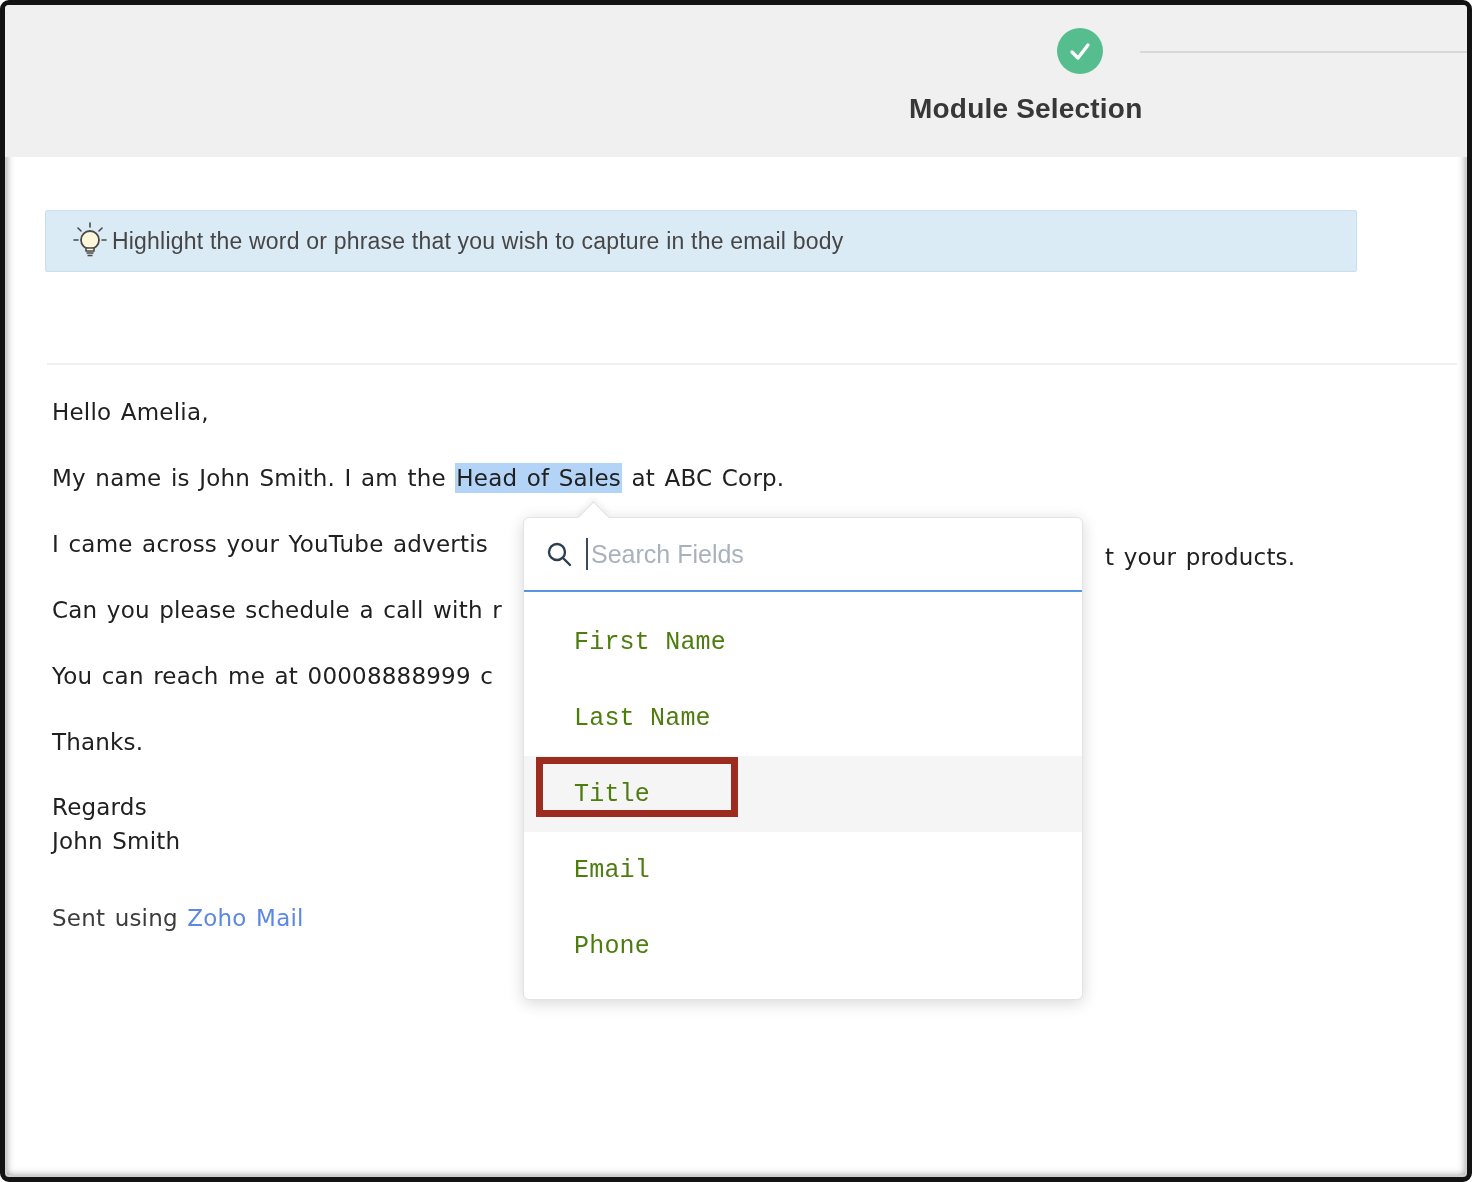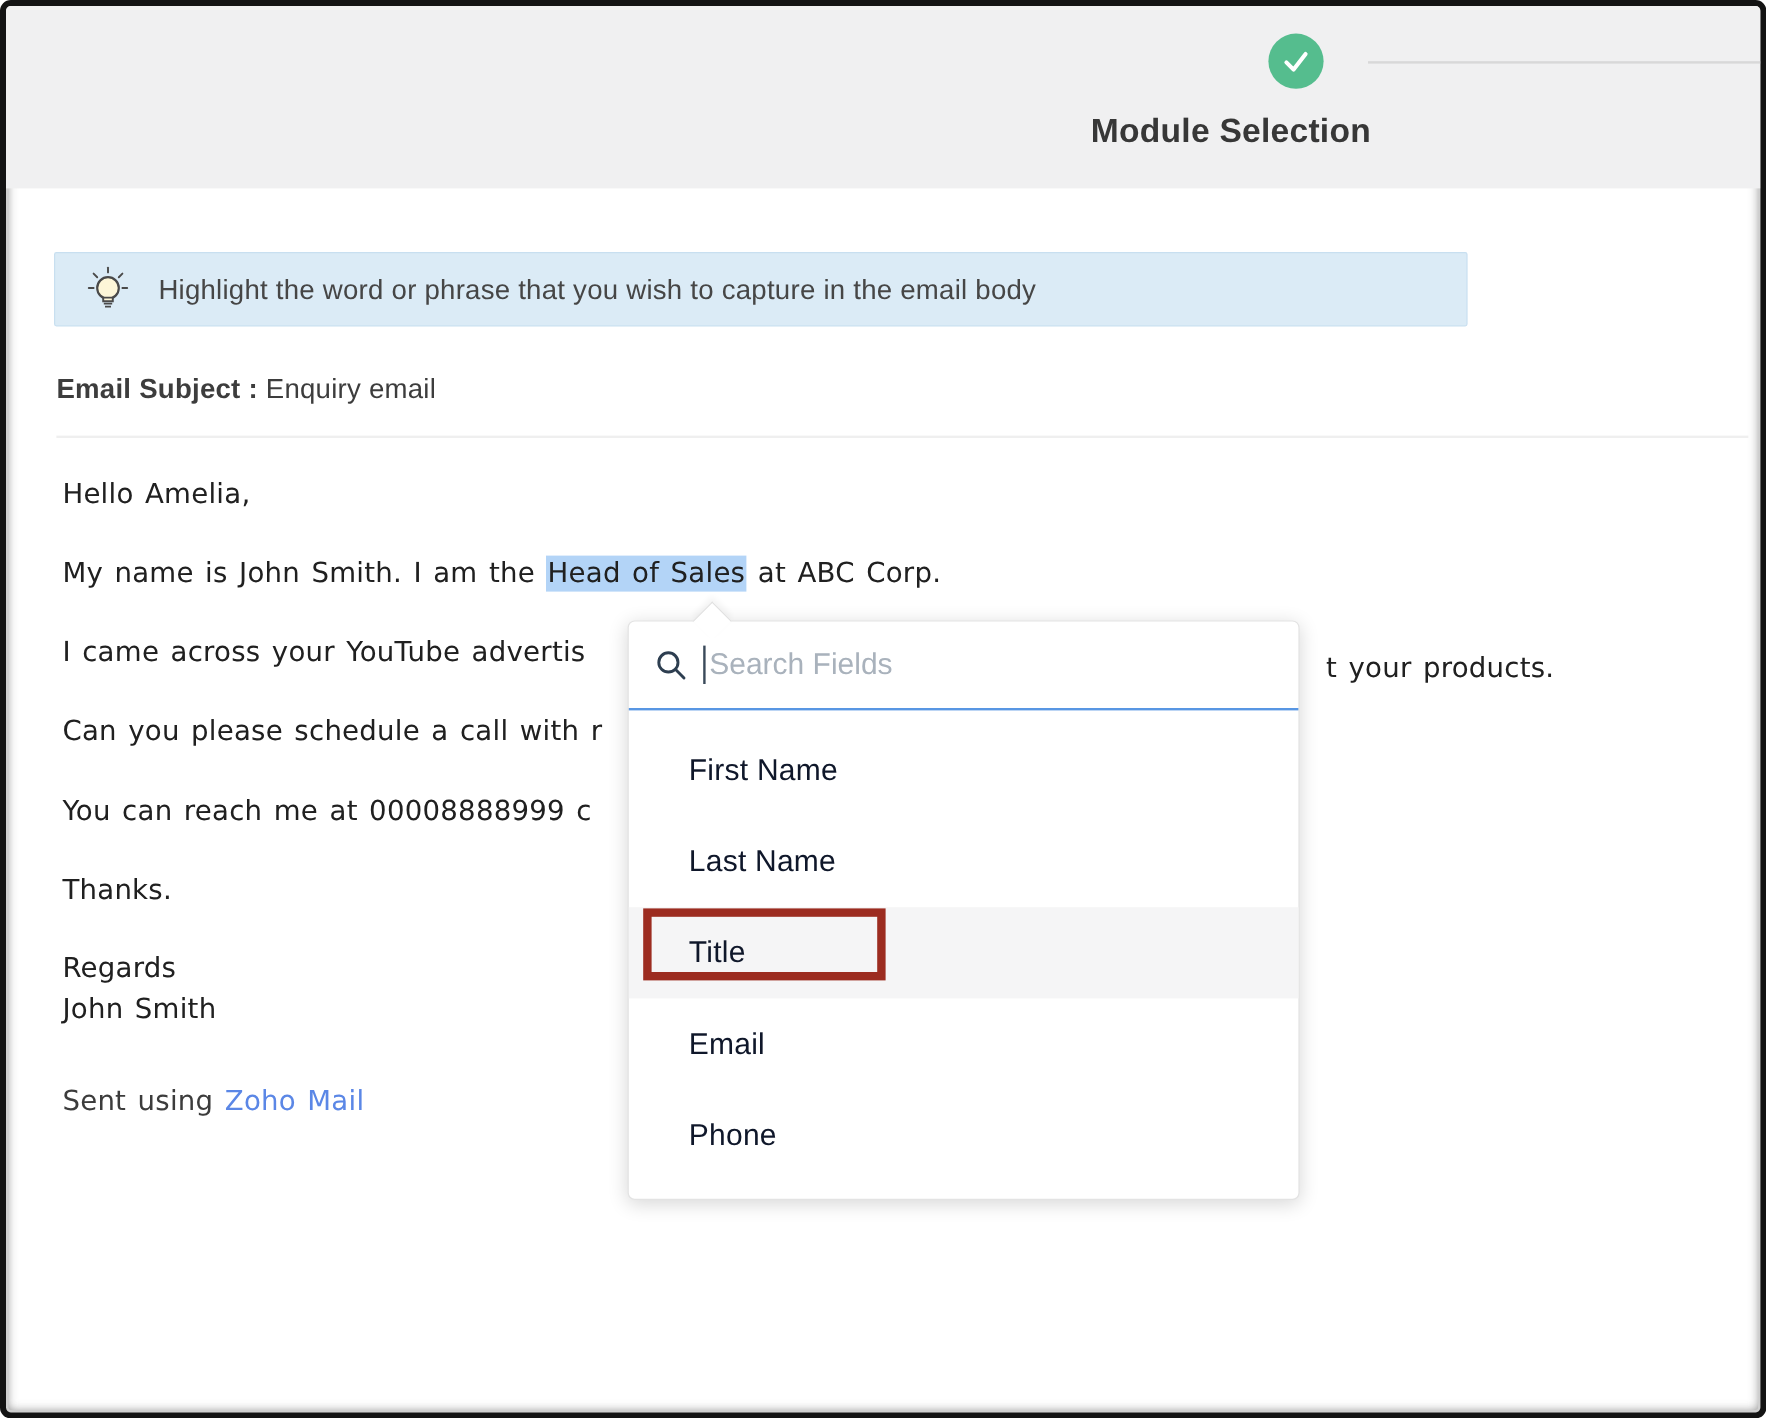--- a/index.html
+++ b/index.html
@@ -19,23 +19,23 @@
     background:#55bd8e; display:flex; align-items:center; justify-content:center;
   }
   .progress-line { position:absolute; top:46px; left:1135px; right:0; height:2px; background:#d8d8d8; }
   .step-label {
     position:absolute; top:88px; left:904px; width:300px; 
     font-size:28px; font-weight:600; color:#373737; letter-spacing:.2px;
   }
 
   
   .banner {
-    position:absolute; left:40px; top:205px; width:1178px; height:62px;
+    position:absolute; left:40px; top:205px; width:1312px; height:62px;
     background:#dbebf6; border:1px solid #c8dff0; border-radius:2px;
-    display:flex; align-items:center; padding-left:26px; gap:24px;
+    display:flex; align-items:center; padding-left:26px; gap:4px;
   }
   .banner-text { font-size:23px; color:#464646; letter-spacing:.2px; }
 
   
   .subject-row { position:absolute; left:42px; top:306px; font-size:23px; color:#3d3d3d; letter-spacing:.2px; }
   .subject-label { font-weight:700; }
   .subject-divider { position:absolute; left:42px; top:358px; width:1410px; height:2px; background:#efefef; }
 
   
   .email-body { position:absolute; inset:0; font-family:"DejaVu Sans", sans-serif; font-size:23px; color:#202020; }
@@ -57,21 +57,21 @@
     box-shadow:-3px -3px 5px rgba(0,0,0,.05);
   }
   .search-row { position:relative; height:74px; display:flex; align-items:center; padding:0 22px; border-bottom:2px solid #5896e3; }
   .search-cursor { width:2px; height:32px; background:#3a4a5a; margin-left:13px; }
   .search-input {
     flex:1; border:none; outline:none; font-size:25px; color:#333; margin-left:3px;
     font-family:"Liberation Sans", sans-serif; background:transparent;
   }
   .search-input::placeholder { color:#a9b2bc; opacity:1; }
   .items { position:absolute; top:76px; left:0; right:0; bottom:0; padding-top:10px; }
-  .item { height:76px; display:flex; align-items:center; padding-left:50px; font-size:25px; color:#0f172a; cursor:pointer; letter-spacing:.2px; }
+  .item { height:76px; display:flex; align-items:center; padding-left:50px; font-size:25px; color:#4d7c0f; cursor:pointer; letter-spacing:.2px;font-family:Liberation Mono, monospace; }
   .item.active { background:#f5f5f6; }
   .annotation-box {
     position:absolute; left:12px; top:239px; width:202px; height:60px;
     border:7px solid #9c2c20; z-index:5; pointer-events:none;
   }
 </style>
 </head>
 <body>
 
 <div class="screen">
@@ -96,24 +96,20 @@
         <line x1="34" y1="19" x2="30" y2="19"></line>
       </g>
       <circle cx="18" cy="19" r="9" fill="#fdf6d8" stroke="#4a4a4a" stroke-width="1.8"></circle>
       <path d="M14 27 h8 v3 h-8 z" fill="#fdf6d8" stroke="#4a4a4a" stroke-width="1.6"></path>
       <line x1="14.5" y1="32" x2="21.5" y2="32" stroke="#4a4a4a" stroke-width="1.6"></line>
       <line x1="15.5" y1="34.5" x2="20.5" y2="34.5" stroke="#4a4a4a" stroke-width="1.6"></line>
     </svg>
     <span class="banner-text">Highlight the word or phrase that you wish to capture in the email body</span>
   </div>
 
-  <div class="subject-row">
-    <span class="subject-label">Email Subject :</span>
-    <span>Enquiry email</span>
-  </div>
   <div class="subject-divider"></div>
 
   <div class="email-body">
     <div class="bline" style="top:394px">Hello Amelia,</div>
 
     <div class="bline" style="top:460px"><span>My name is John Smith. I am the </span><span class="hl">Head of Sales</span><span> at ABC Corp.</span></div>
 
     <div class="bline" style="top:526px">I came across your YouTube advertis</div>
     <div class="bline frag-right" style="top:526px">t your products.</div>
 

